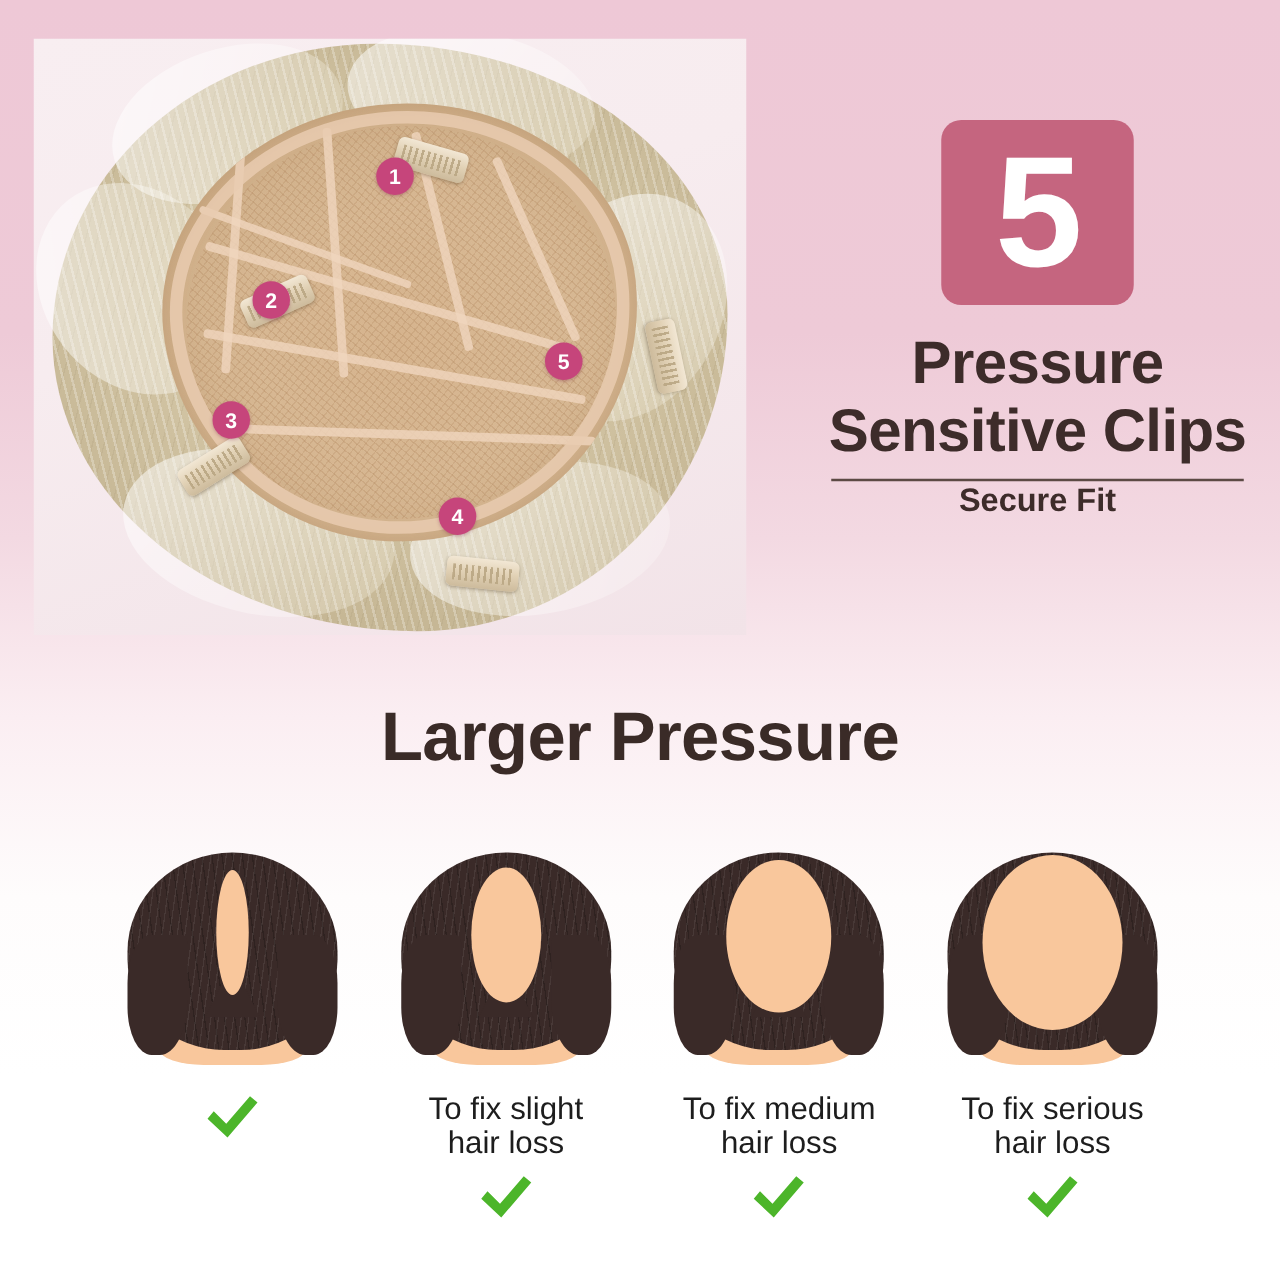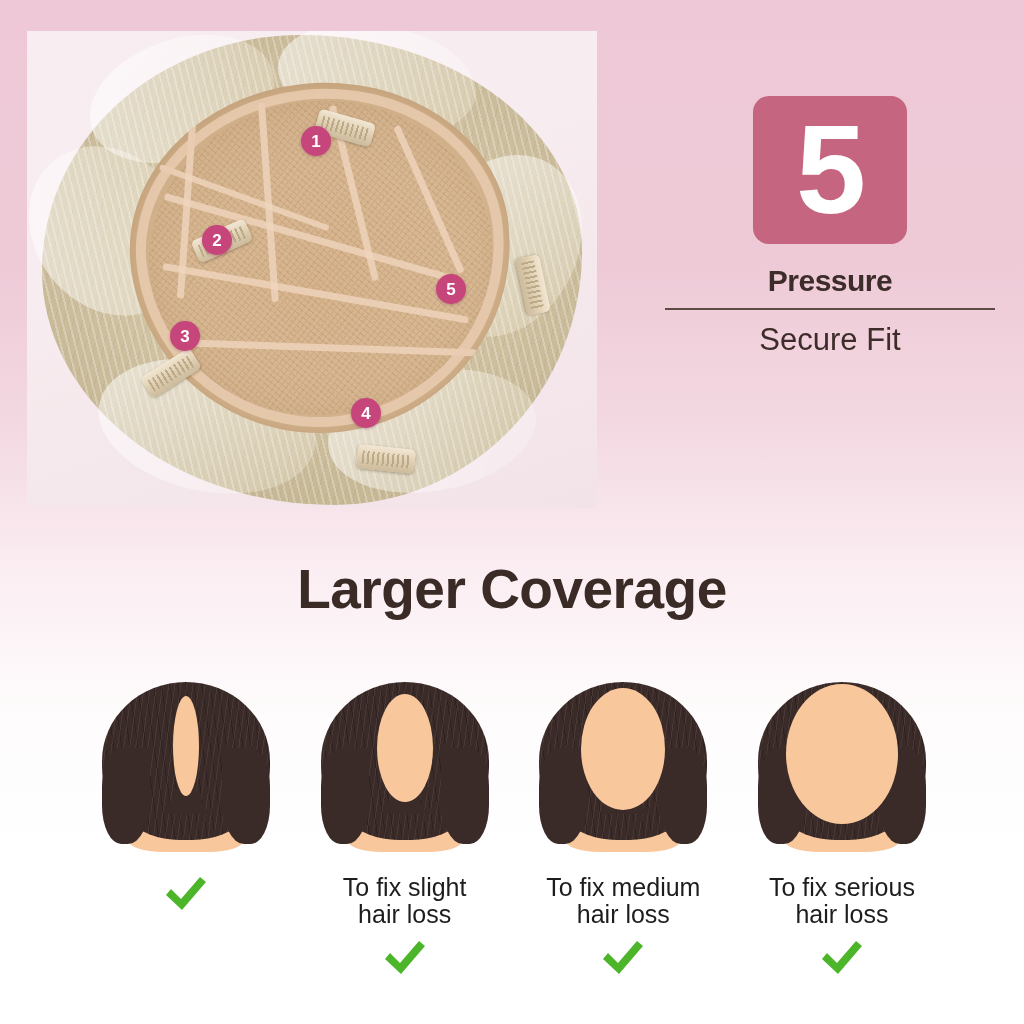--- a/index.html
+++ b/index.html
@@ -161,36 +161,36 @@
     background: #c5657f;
     color: #ffffff;
     font-size: 126px;
     font-weight: 700;
     line-height: 148px;
     letter-spacing: -2px;
   }
   .clips-title {
     margin-top: 20px;
     color: #3d2c2a;
-    font-size: 30px;
+    font-size: 48px;
     font-weight: 700;
     line-height: 1.14;
     letter-spacing: -0.5px;
   }
   .clips-rule {
     width: 330px;
     height: 2px;
     background: #5c4a44;
     margin: 10px auto 0;
   }
   .clips-sub {
-    margin-top: 12px;
+    margin-top: 0;
     color: #3d2c2a;
-    font-size: 31px;
-    font-weight: 400;
+    font-size: 26px;
+    font-weight: 700;
   }
 
   
   .coverage-heading {
     position: absolute;
     left: 0; top: 557px;
     width: 1024px;
     text-align: center;
     color: #3a2b27;
     font-size: 55px;
@@ -330,26 +330,27 @@
     <div class="badge" style="left:175px;top:194px;">2</div>
     <div class="badge" style="left:143px;top:290px;">3</div>
     <div class="badge" style="left:324px;top:367px;">4</div>
     <div class="badge" style="left:409px;top:243px;">5</div>
   </div>
 
   <div class="clips-block">
     <div class="big-num">5</div>
     <div class="clips-title">
       <div>Pressure</div>
+      <div>Sensitive Clips</div>
     </div>
     <div class="clips-rule"></div>
     <div class="clips-sub">Secure Fit</div>
   </div>
 
-  <div class="coverage-heading">Larger Coverage</div>
+  <div class="coverage-heading">Larger Pressure</div>
 
   <div class="cards">
 
     <div class="card">
       <div class="head-wrap">
         <div class="neck"></div>
         <div class="shoulder"></div>
         <div class="face"></div>
         <div class="hair-cap"></div>
         <div class="hair-left"></div>

